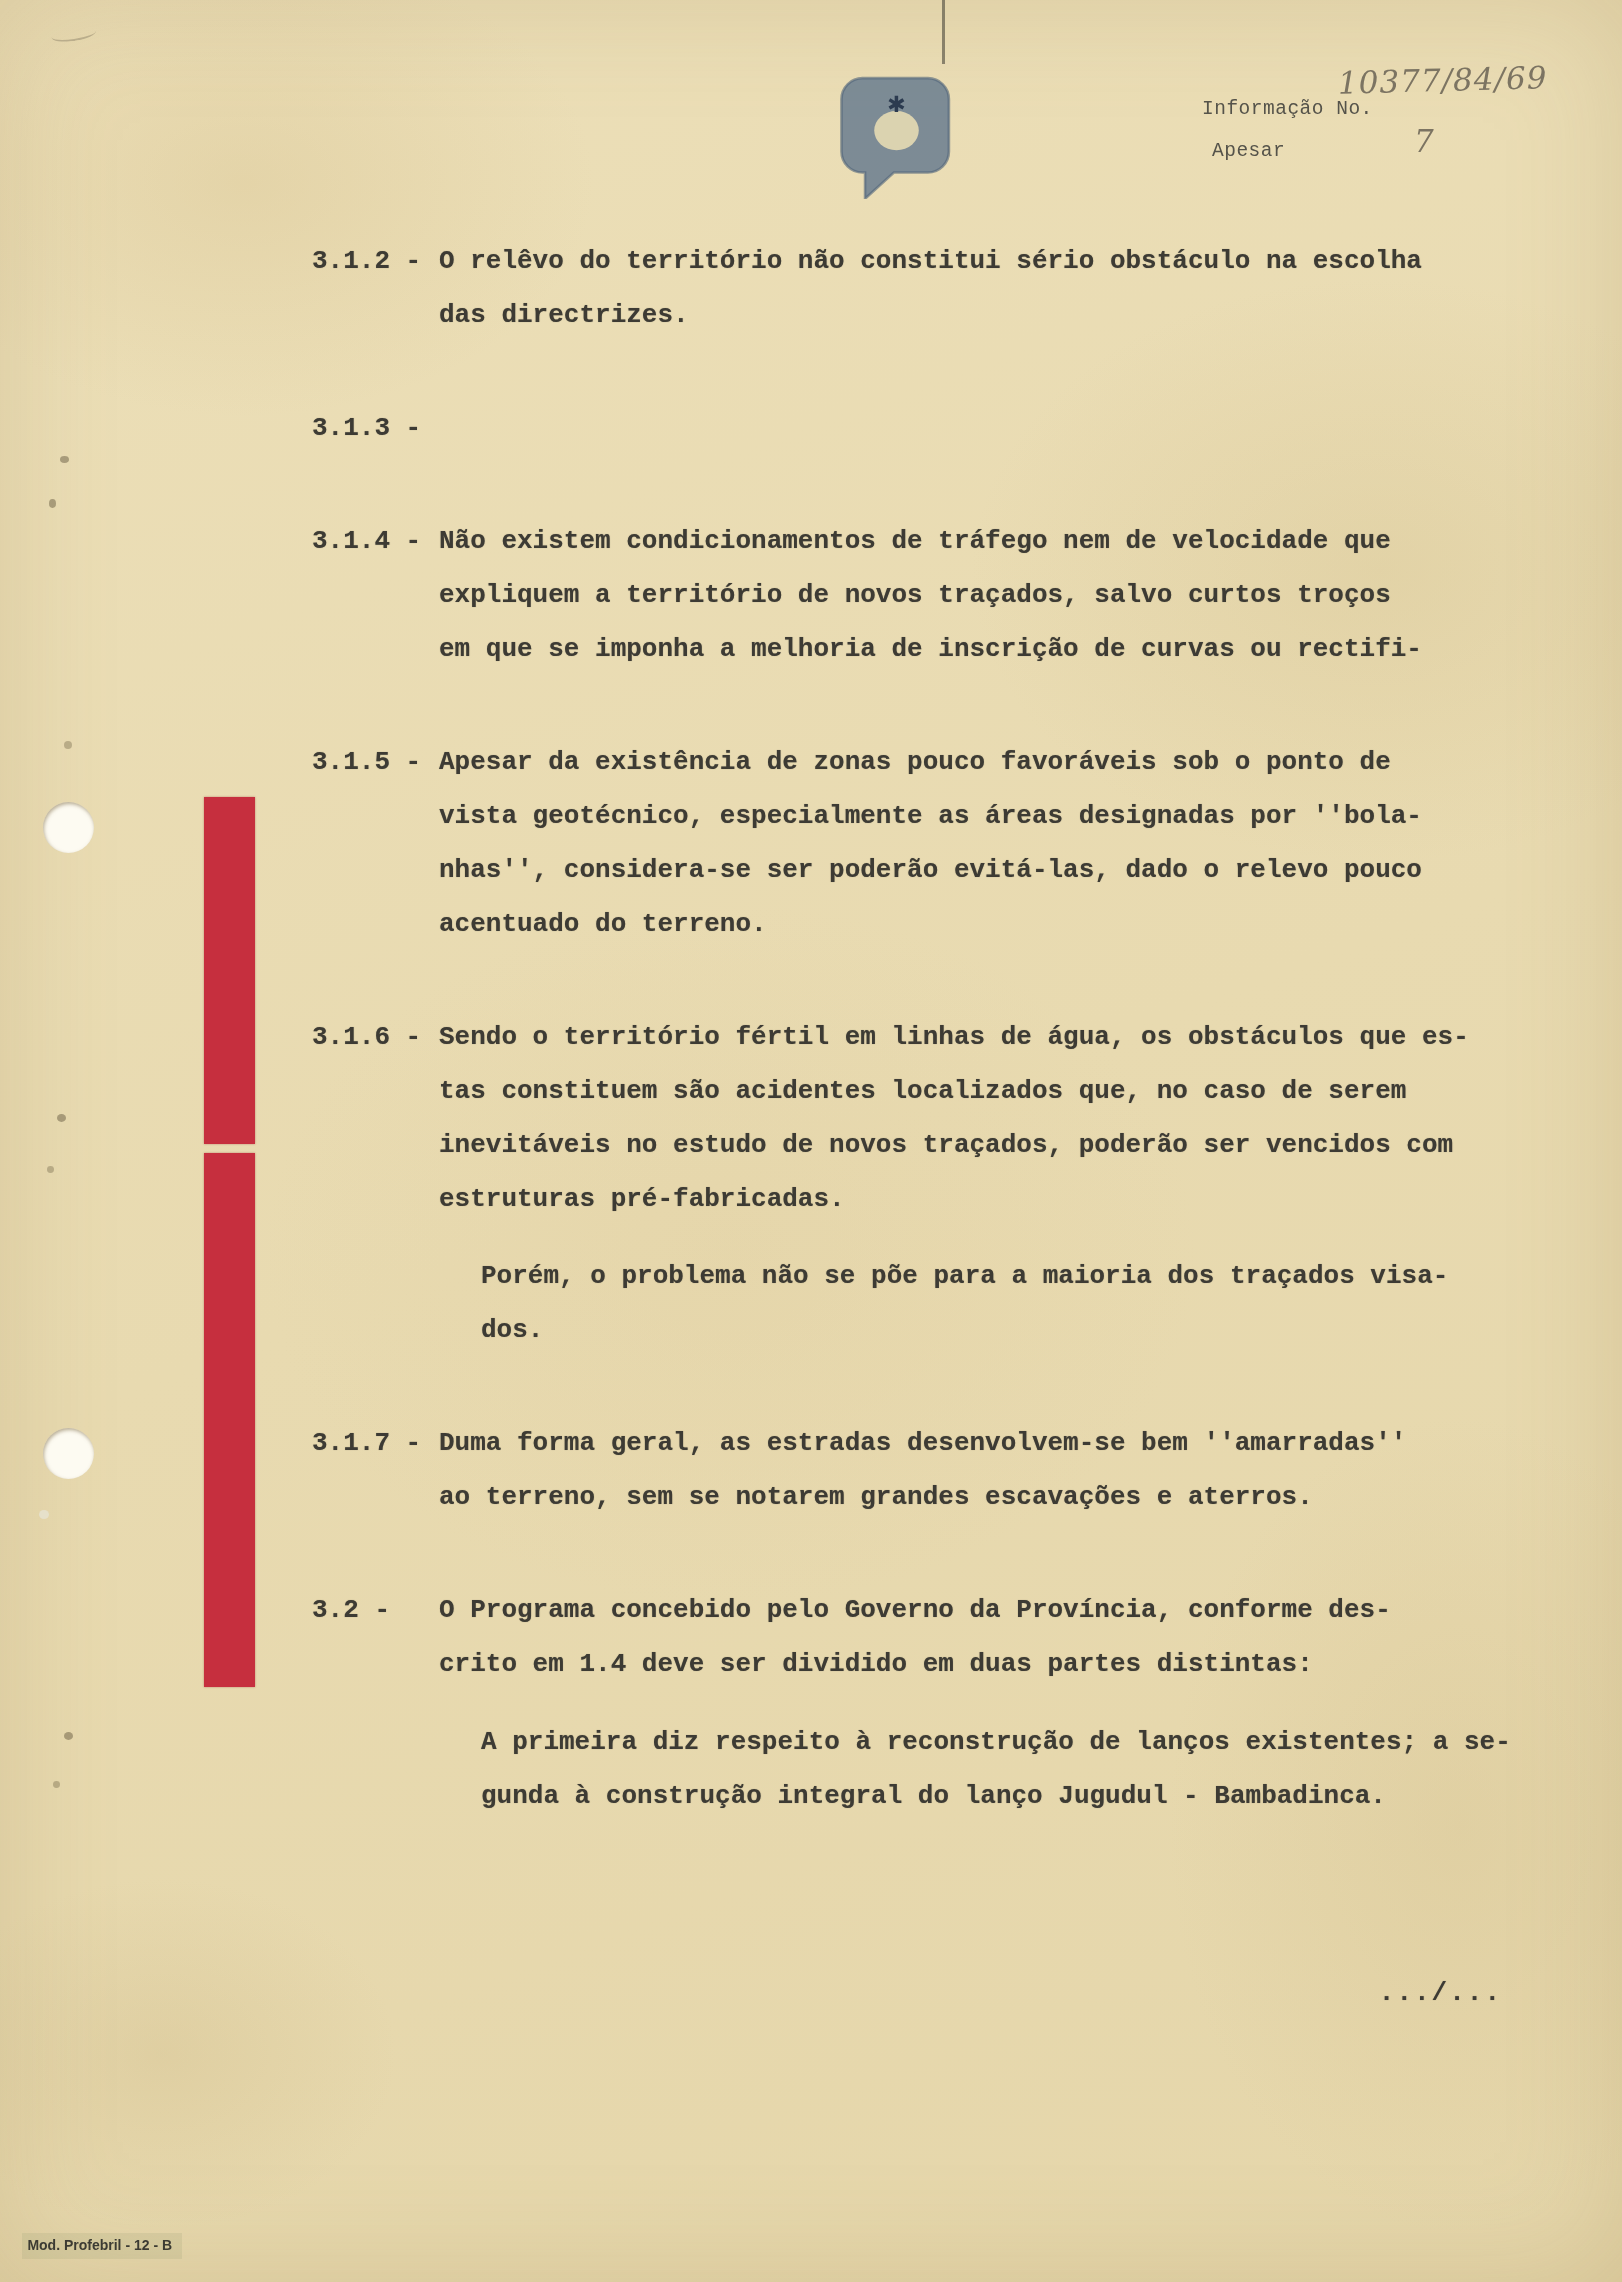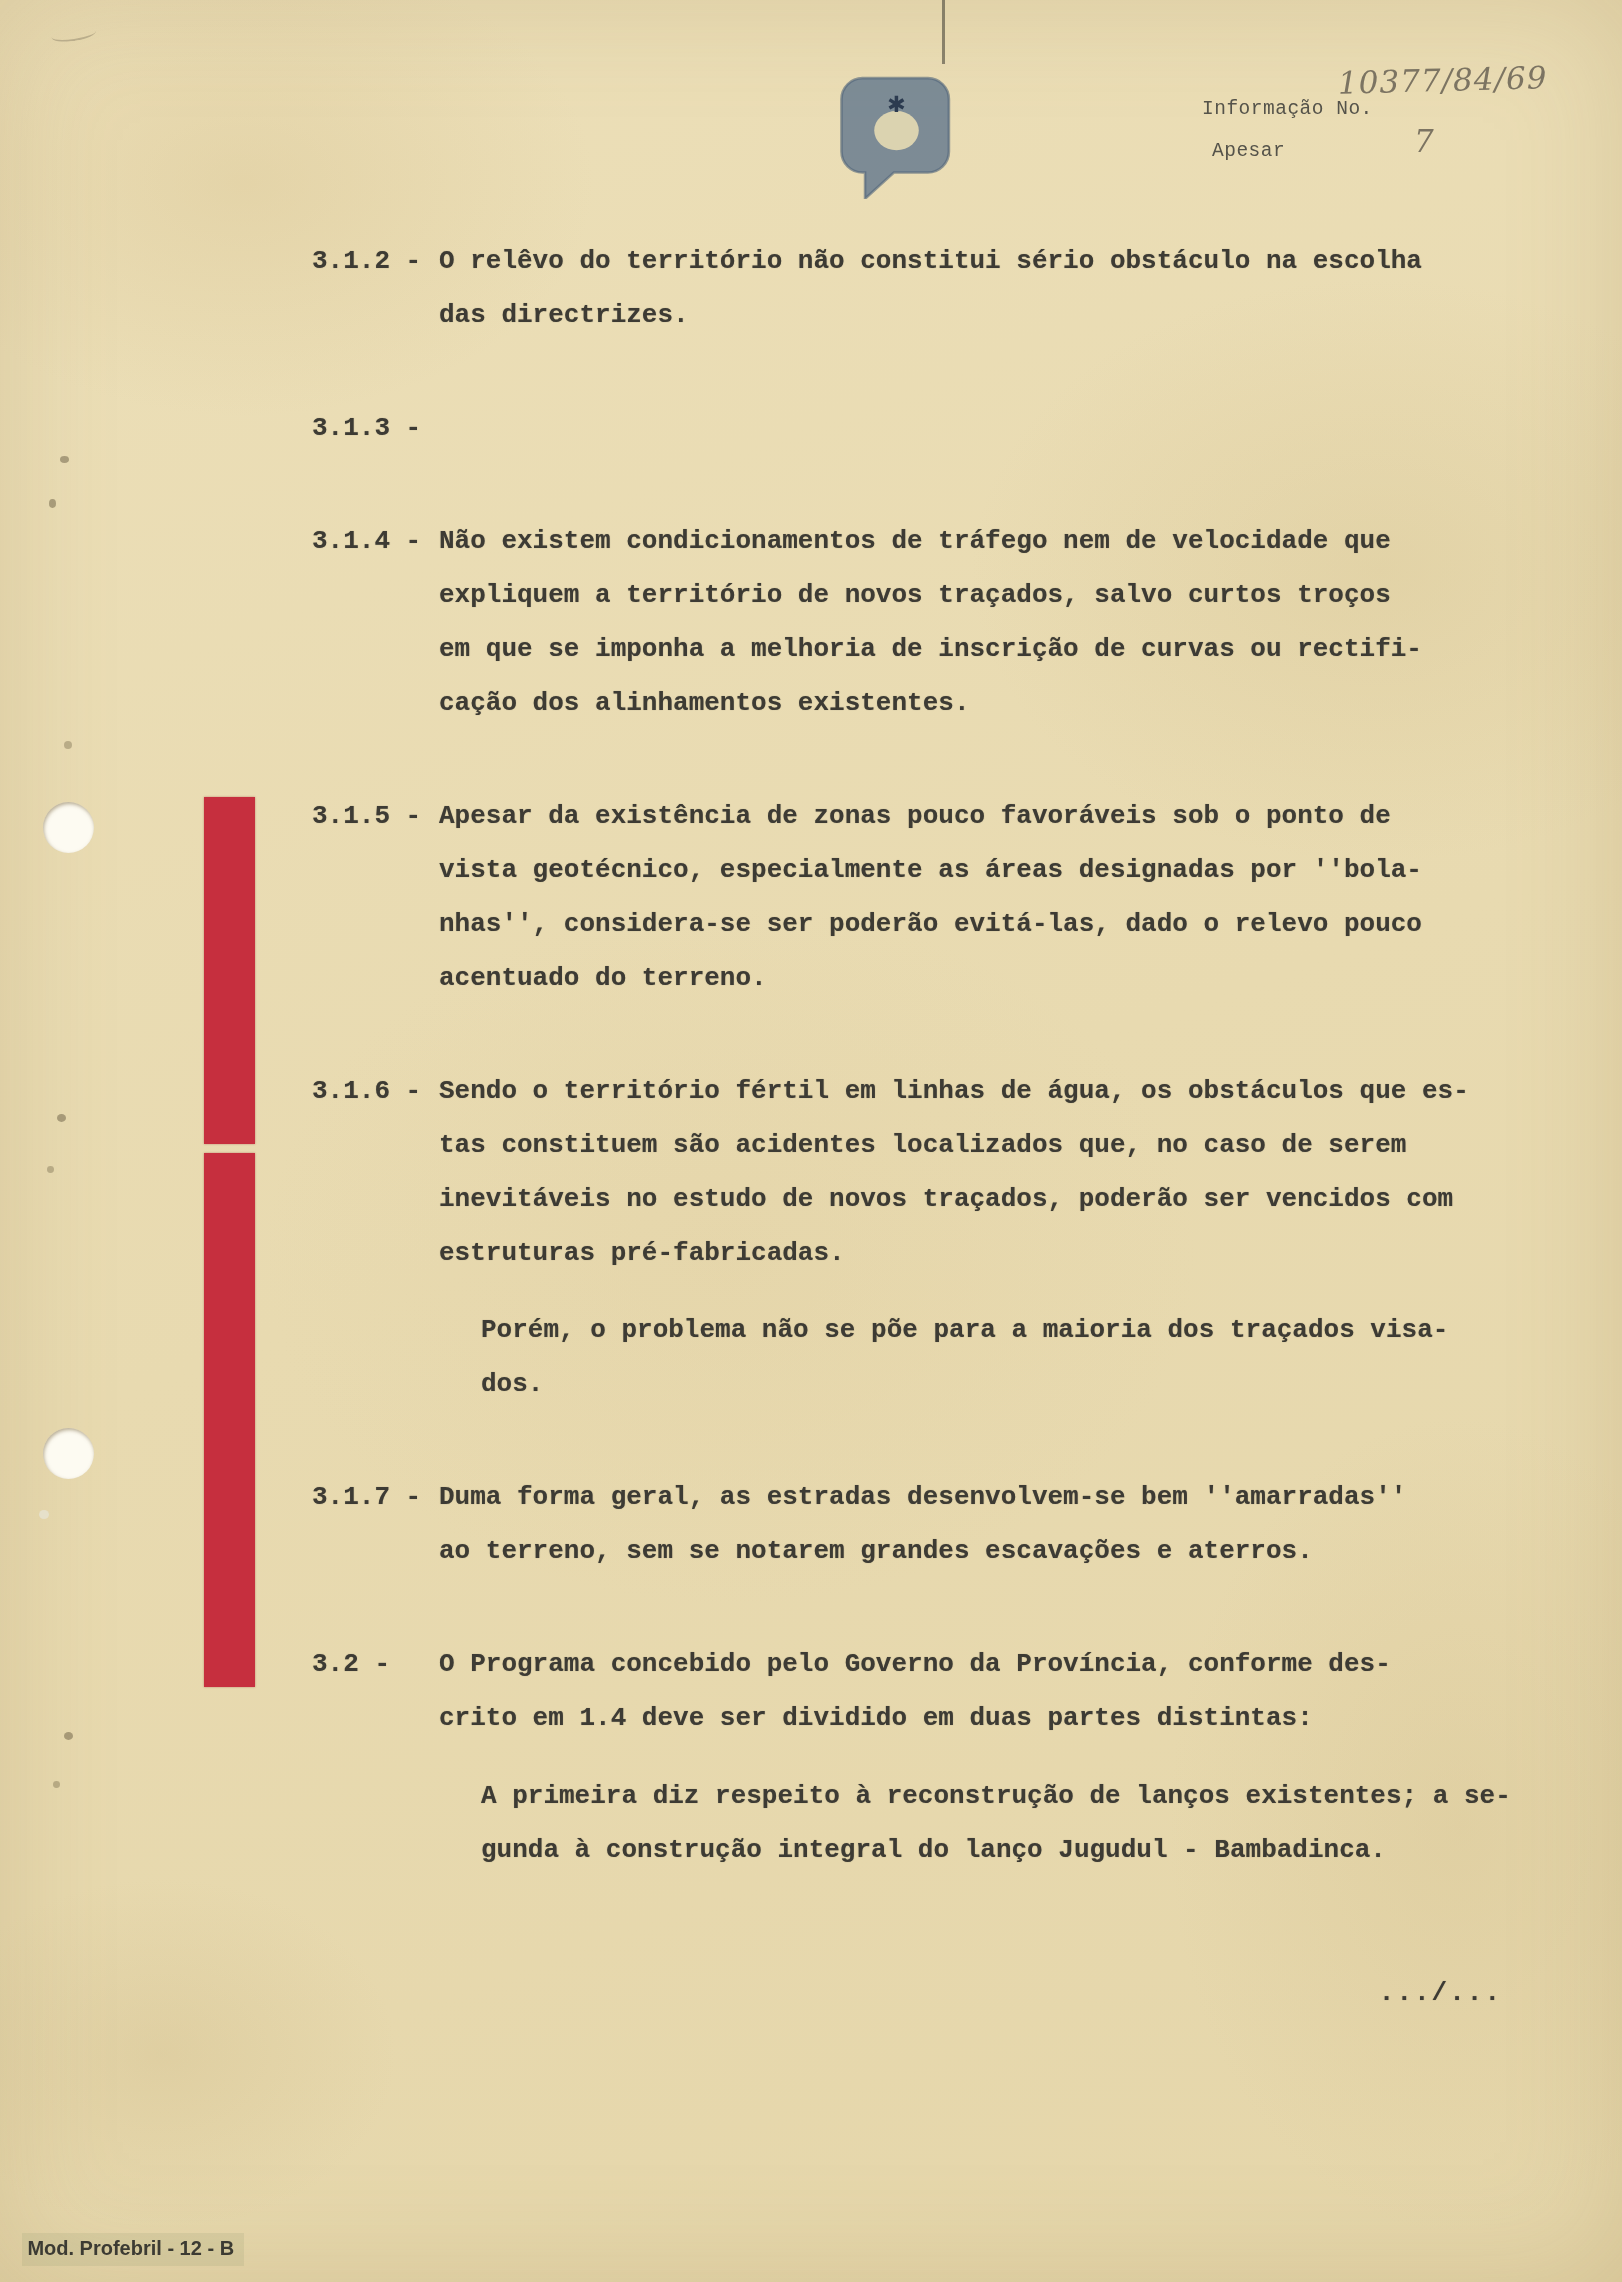--- a/index.html
+++ b/index.html
@@ -71,21 +71,21 @@
   .para { display:flex; margin-bottom:59px; }
   .plabel { flex:0 0 127px; white-space:nowrap; }
   .plines { flex:1; }
   .sublines { margin-top:23.4px;margin-left:42px; }
 
   .continuation { position:absolute; left:1209px; top:1978px; width:293px;
     text-align:right; color:#3d3b34; font-weight:bold; font-size:26px;
     letter-spacing:2px; text-shadow:0 0 1px rgba(60,58,48,.45); }
 
   .footer { position:absolute; left:21.5px; top:2233px;
-    font-family:"Liberation Sans", sans-serif; font-size:20px; font-weight:bold;
+    font-family:"Liberation Sans", sans-serif; font-size:14px; font-weight:bold;
     color:#3c3b33; background:rgba(130,140,100,.14); padding:3.9px 9.8px 5.9px 5.9px; }
 </style>
 </head>
 <body>
 
 <div class="page">
 
   <div class="fold-line"></div>
   <div class="scribble"></div>
 
@@ -130,21 +130,20 @@
     <div class="para">
       <span class="plabel">3.1.3 -</span>
     </div>
 
     <div class="para">
       <span class="plabel">3.1.4 -</span>
       <div class="plines">
           <div>Não existem condicionamentos de tráfego nem de velocidade que</div>
           <div>expliquem a território de novos traçados, salvo curtos troços</div>
           <div>em que se imponha a melhoria de inscrição de curvas ou rectifi-</div>
-          <div>cação dos alinhamentos existentes.</div>
         </div>
     </div>
 
     <div class="para">
       <span class="plabel">3.1.5 -</span>
       <div class="plines">
           <div>Apesar da existência de zonas pouco favoráveis sob o ponto de</div>
           <div>vista geotécnico, especialmente as áreas designadas por ''bola-</div>
           <div>nhas'', considera-se ser poderão evitá-las, dado o relevo pouco</div>
           <div>acentuado do terreno.</div>

